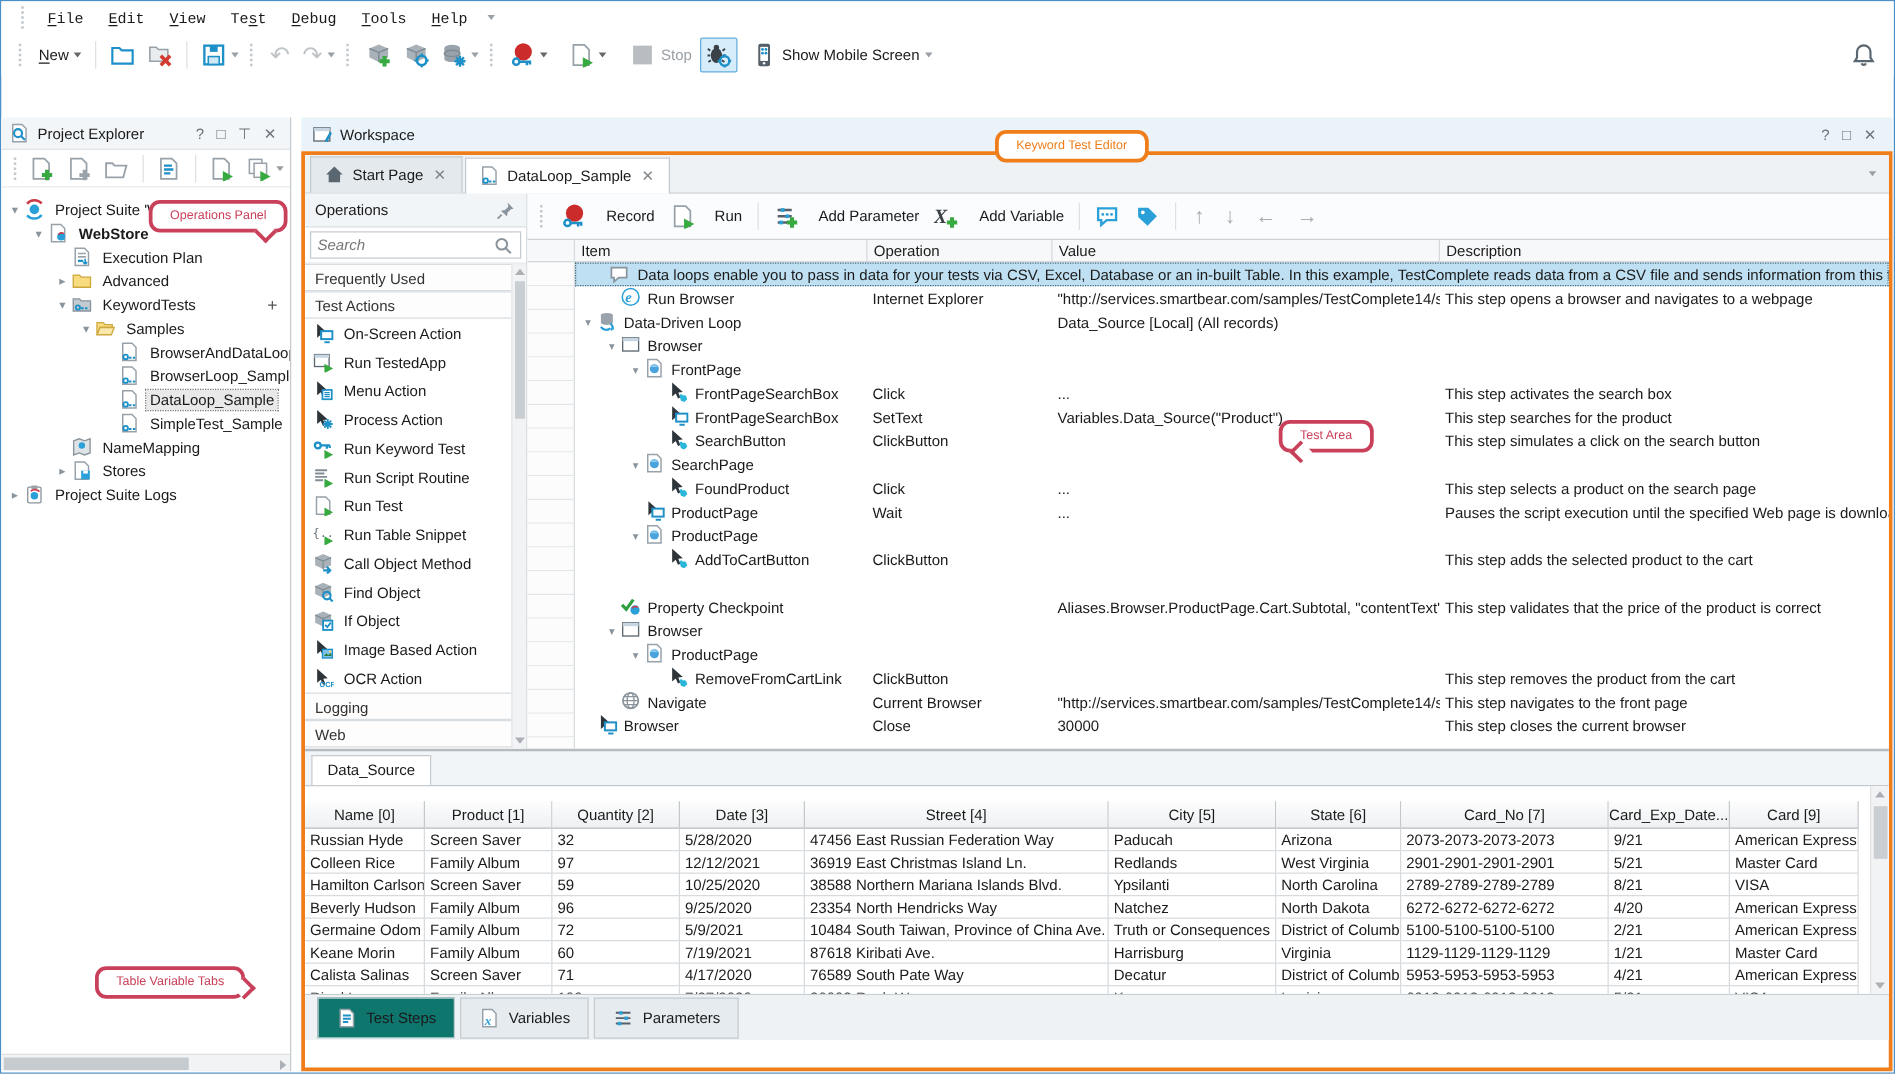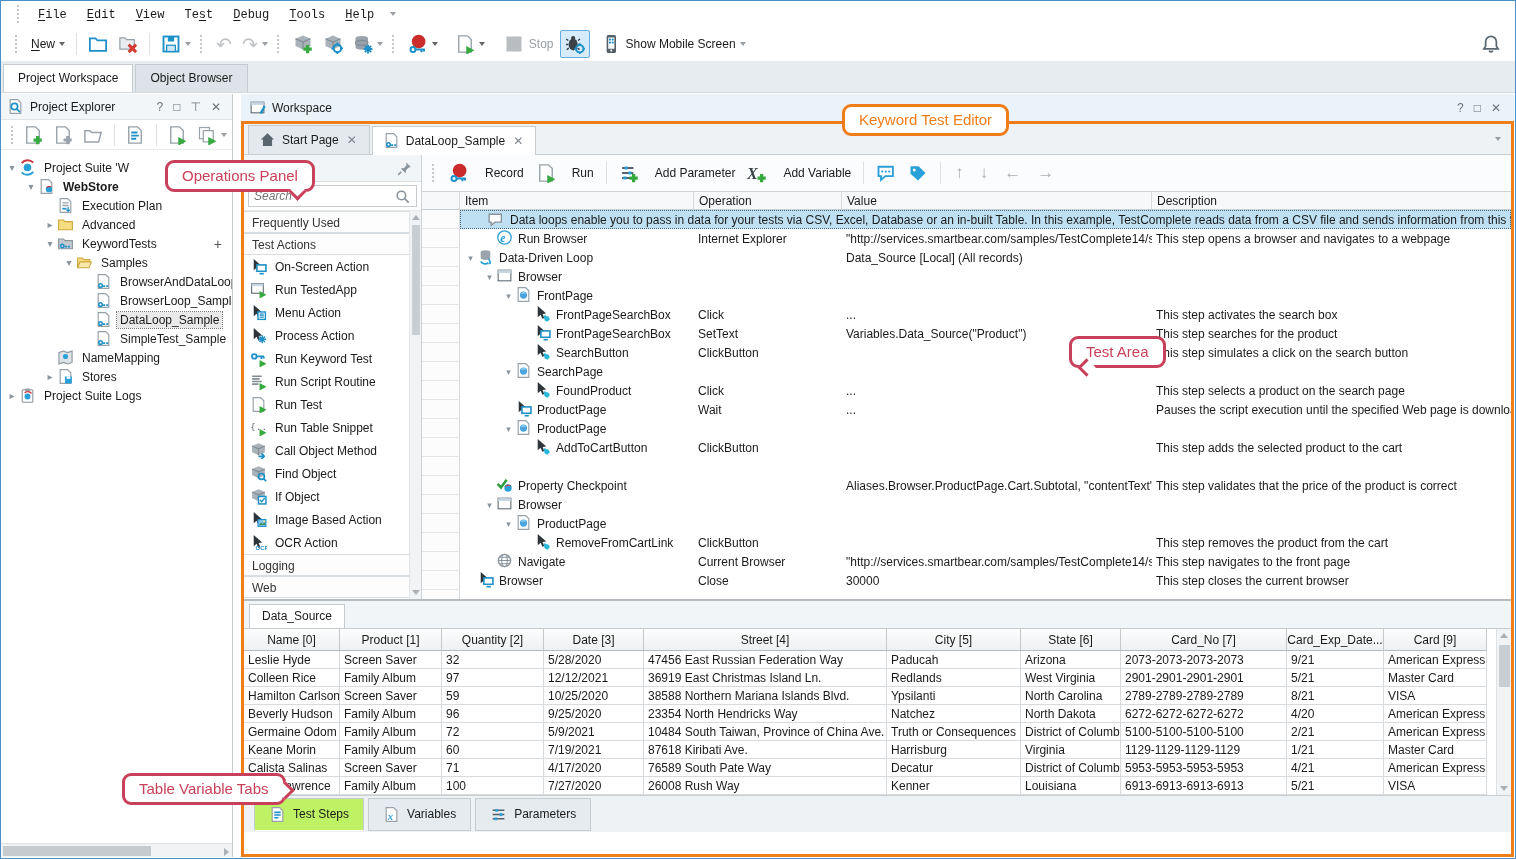--- a/index.html
+++ b/index.html
@@ -99,38 +99,38 @@
   .g-chev { width:13px; color:#8a949c; font-size:9px; text-align:center; flex:none;}
   .g-icon { margin-right:5px; }
   .g-comment { flex:1; height:100%; background:#bfe0f2; outline:1px dotted #4a6a7a; outline-offset:-1px;
                display:flex; align-items:center; gap:6px; overflow:hidden; white-space:nowrap; padding-left:8px;}
 
   
   #datasource { flex:0 0 196px; border-top:2px solid #b6bbc0; display:flex; flex-direction:column; background:#f2f5f7; min-height:0;}
   .ds-tabstrip { height:27px; display:flex; align-items:flex-end; padding-left:5px; }
   .ds-tab { background:#fff; border:1px solid #c6cbd0; border-bottom:none; padding:4px 12px 5px; }
   .ds-body { flex:1; position:relative; overflow:hidden; background:#fff; border-top:1px solid #c6cbd0;}
-  .ds-table { position:absolute; left:0; top:0; right:15px; }
+  .ds-table { position:absolute; left:0; top:12px; right:15px; }
   .ds-hrow { display:flex; height:22px; }
   .ds-hcell { background:linear-gradient(#fdfdfd,#eef0f2); border-right:1px solid #c3c8cc; border-bottom:1px solid #b6bbbf;
               text-align:center; padding-top:4px; overflow:hidden; white-space:nowrap;}
   .ds-row { display:flex; height:18px; }
   .ds-cell { border-right:1px solid #d8dbde; border-bottom:1px solid #d8dbde; padding:2px 4px; overflow:hidden; white-space:nowrap;}
   .ds-scroll { position:absolute; right:0; top:0; bottom:0; width:15px; background:#f2f3f4; border-left:1px solid #dfe2e5;}
   .ds-thumb { position:absolute; top:16px; left:2px; width:11px; height:42px; background:#c9ced2;}
 
   
   #bottom-tabs { height:37px; background:#eef2f5; border-top:1px solid #c9ced2; display:flex; align-items:center; padding-left:10px; gap:4px;}
   .btab { display:flex; align-items:center; gap:7px; padding:7px 14px; border:1px solid #c6cbd0; background:#e6ebef; }
-  .btab.active { background:#bef264; border-bottom-color:#fff; }
+  .btab.active { background:#0f766e; border-bottom-color:#fff; }
   #visualizer { height:28px; background:#eef2f5; border-top:1px solid #c9ced2; display:flex; align-items:center; padding-left:12px; gap:8px;}
 
   
   .callout { position:absolute; background:#fff; border:3px solid; border-radius:9px; padding:4px 14px 5px;
-             font-size:15px; z-index:60; white-space:nowrap;margin-left:46px; }
+             font-size:10px; z-index:60; white-space:nowrap; }
   .callout.red { border-color:#c9405a; color:#c9405a; }
   .callout.orange { border-color:#ef7d1a; color:#ef7d1a; }
   .tail { position:absolute; width:13px; height:13px; background:#fff; transform:rotate(45deg); }
   .tail.down-r { right:8px; bottom:-9px; border-right:3px solid #c9405a; border-bottom:3px solid #c9405a; }
   .tail.down-l { left:8px; bottom:-9px; border-left:3px solid #c9405a; border-bottom:3px solid #c9405a; }
   .tail.right  { right:-9px; top:8px; border-top:3px solid #c9405a; border-right:3px solid #c9405a; }
 
   .bold { font-weight:bold; }
   u { text-underline-offset:2px; }
 </style>
@@ -276,24 +276,20 @@
     <span class="tbtn" style="margin-right:10px;">
         <span class="icon big">
           <svg viewBox="0 0 16 16" xmlns="http://www.w3.org/2000/svg">
             <path d="M8 1.8a4.3 4.3 0 0 1 4.3 4.3v3.6l1.4 2.2H2.3l1.4-2.2V6.1A4.3 4.3 0 0 1 8 1.8z" fill="none" stroke="#5b6770" stroke-width="1.4"></path>
             <path d="M6.6 13.3a1.5 1.5 0 0 0 2.8 0" fill="none" stroke="#5b6770" stroke-width="1.4"></path>
           </svg>
         </span>
       </span>
   </div>
 
-  <div id="wstabs">
-      <span class="wstab active">Project Workspace</span>
-      <span class="wstab">Object Browser</span>
-    </div>
 
   <div id="left-panel">
     <div class="pe-header">
       <span class="icon">
           <svg viewBox="0 0 16 16" xmlns="http://www.w3.org/2000/svg">
             <path d="M3 1.5h7l3 3v10H3z" fill="#fff" stroke="#97a1a9" stroke-width="1.1"></path>
             <circle cx="7" cy="8" r="3" fill="none" stroke="#1e90c8" stroke-width="1.6"></circle>
             <path d="M9.2 10.2l3 3" stroke="#1e90c8" stroke-width="1.6"></path>
           </svg>
         </span>
@@ -1114,21 +1110,21 @@
                 <div class="ds-hcell" style="width:102px;flex:none">Quantity [2]</div>
                 <div class="ds-hcell" style="width:100px;flex:none">Date [3]</div>
                 <div class="ds-hcell" style="width:243px;flex:none">Street [4]</div>
                 <div class="ds-hcell" style="width:134px;flex:none">City [5]</div>
                 <div class="ds-hcell" style="width:100px;flex:none">State [6]</div>
                 <div class="ds-hcell" style="width:166px;flex:none">Card_No [7]</div>
                 <div class="ds-hcell" style="width:97px;flex:none">Card_Exp_Date...</div>
                 <div class="ds-hcell" style="width:103px;flex:none">Card [9]</div>
               </div>
               <div class="ds-row">
-                <div class="ds-cell" style="width:96px;flex:none">Leslie Hyde</div>
+                <div class="ds-cell" style="width:96px;flex:none">Russian Hyde</div>
                 <div class="ds-cell" style="width:102px;flex:none">Screen Saver</div>
                 <div class="ds-cell" style="width:102px;flex:none">32</div>
                 <div class="ds-cell" style="width:100px;flex:none">5/28/2020</div>
                 <div class="ds-cell" style="width:243px;flex:none">47456 East Russian Federation Way</div>
                 <div class="ds-cell" style="width:134px;flex:none">Paducah</div>
                 <div class="ds-cell" style="width:100px;flex:none">Arizona</div>
                 <div class="ds-cell" style="width:166px;flex:none">2073-2073-2073-2073</div>
                 <div class="ds-cell" style="width:97px;flex:none">9/21</div>
                 <div class="ds-cell" style="width:103px;flex:none">American Express</div>
               </div>

